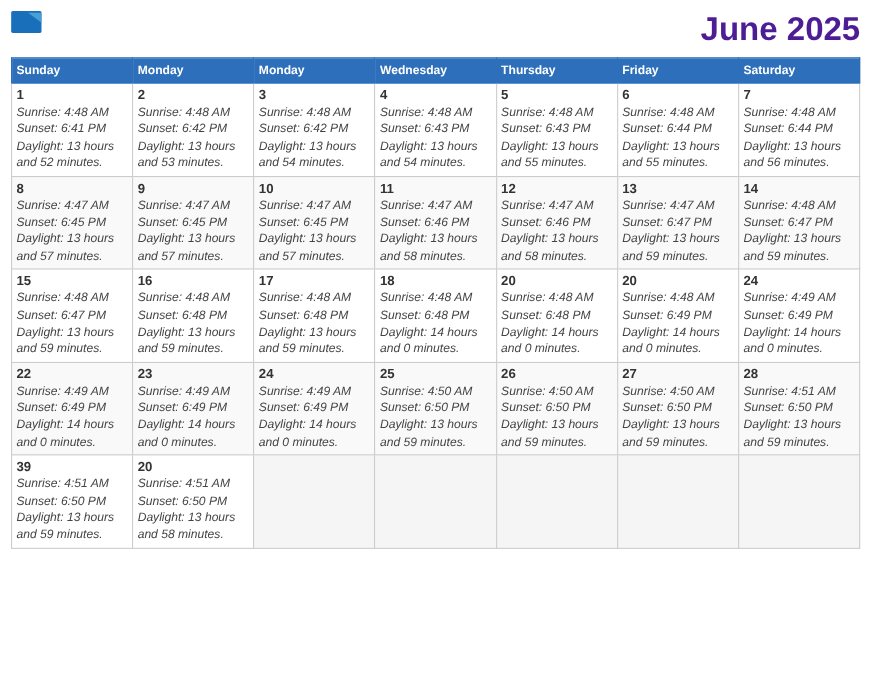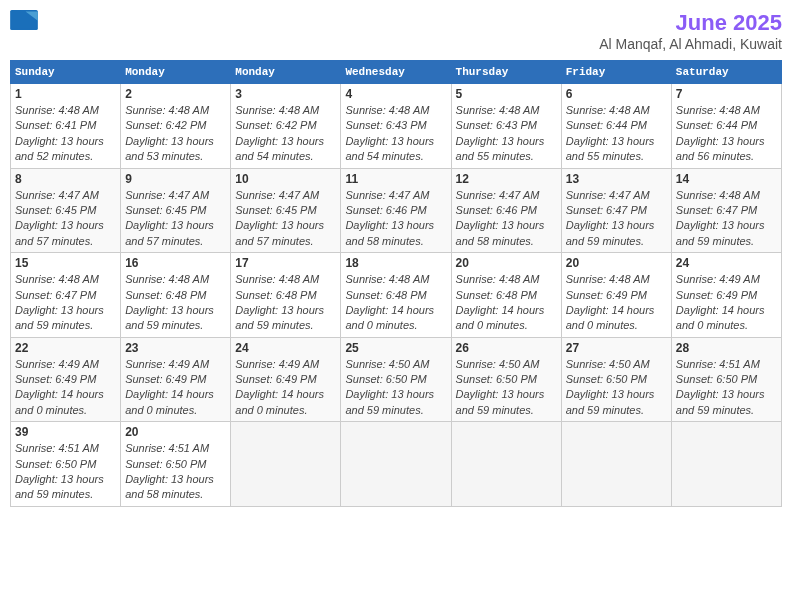--- a/index.html
+++ b/index.html
@@ -32,42 +32,41 @@
       color: #1a6fba;
     }
     .logo-icon {
       width: 28px;
       height: 20px;
     }
     .title-block {
       text-align: right;
     }
     .month-title {
-      font-size: 22px;
-      font-weight: bold;
-      color: #8b5cf6;
+      font-size: 30px;
+      font-weight: bold;
+      color: #4c1d95;
     }
     .location-title {
       font-size: 14px;
       color: #555;
     }
     table {
       width: 100%;
       border-collapse: collapse;
       table-layout: fixed;
     }
     th {
       background-color: #2d6fba;
       color: #fff;
       font-size: 11px;
       font-weight: bold;
       padding: 5px 4px;
       text-align: left;
       border: 1px solid #2d6fba;
-      font-family: Liberation Mono, monospace;
     }
     td {
       border: 1px solid #ccc;
       vertical-align: top;
       padding: 3px 4px;
       font-size: 9px;
       color: #333;
       height: 80px;
       background: #fff;
     }
@@ -97,21 +96,20 @@
 <div class="header">
   <div class="logo">
     <svg class="logo-icon" viewBox="0 0 36 26" xmlns="http://www.w3.org/2000/svg">
       <rect x="0" y="0" width="36" height="26" fill="#1a6fba" rx="2"></rect>
       <polygon points="20,2 36,2 36,14" fill="#4a9fd4"></polygon>
       <rect x="2" y="14" width="32" height="10" fill="#1a6fba"></rect>
     </svg>
   </div>
   <div class="title-block">
     <div class="month-title">June 2025</div>
-    <div class="location-title">Al Manqaf, Al Ahmadi, Kuwait</div>
   </div>
 </div>
 
 <table>
   <thead>
     <tr>
     <th>Sunday</th>
         <th>Monday</th>
         <th>Monday</th>
         <th>Wednesday</th>

